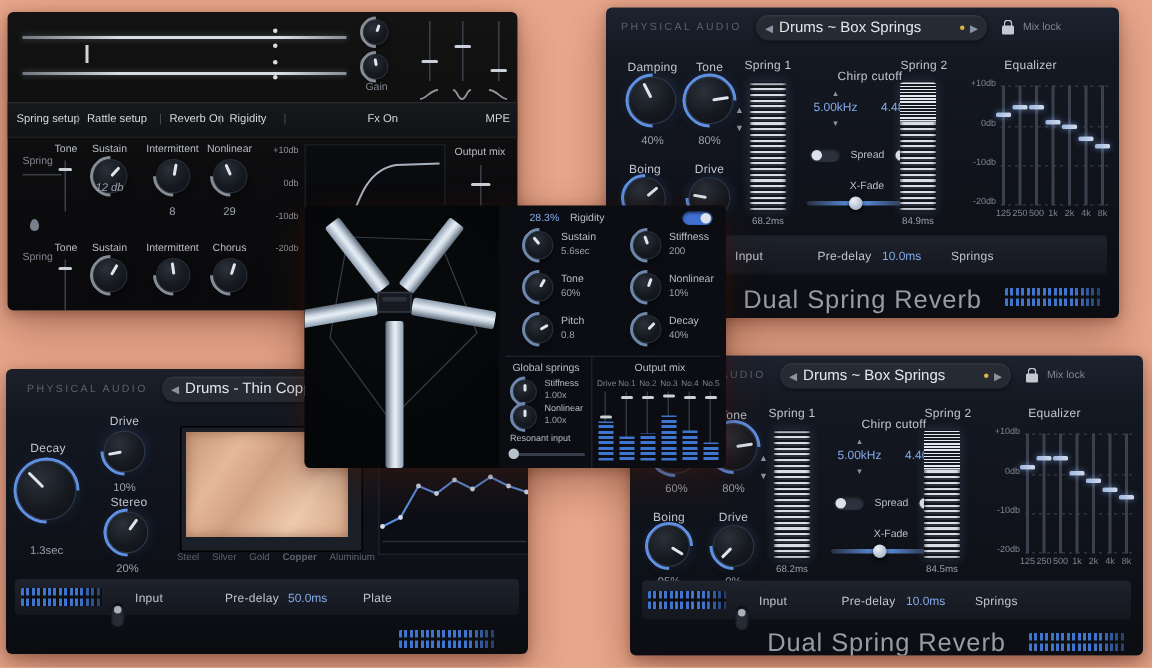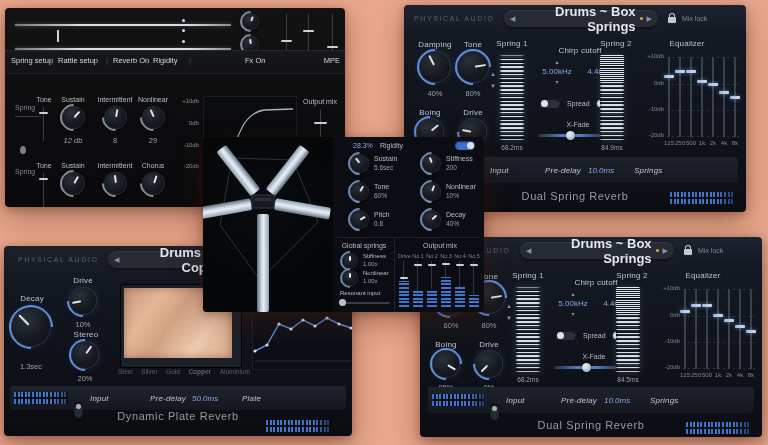--- a/index.html
+++ b/index.html
@@ -41,26 +41,26 @@
   .eqh{position:absolute;width:10px;height:3px;border-radius:1px;background:linear-gradient(90deg,#9db7e0,#d2dcec);box-shadow:0 0 4px rgba(130,170,235,.65);}
   .eqg{position:absolute;height:1px;background:repeating-linear-gradient(90deg,rgba(150,160,185,.22) 0 2px,rgba(0,0,0,0) 2px 5px);}
   .eqlab{position:absolute;width:24px;text-align:right;font-size:6px;color:#7d8590;}
   .eqf{position:absolute;width:12px;text-align:center;font-size:6px;color:#7d8590;}
   
   .vtrk{position:absolute;width:1px;background:#3a404a;}
   .hbar{position:absolute;height:2px;background:#c9d0da;border-radius:1px;}
   .xft{position:absolute;height:3px;border-radius:2px;background:linear-gradient(90deg,#273041,#5b8fe0 45%,#5b8fe0 55%,#273041);}
   .xfh{position:absolute;width:9px;height:9px;border-radius:50%;background:radial-gradient(circle at 35% 30%,#eef2f7,#8fa2bc);box-shadow:0 1px 3px #000;}
   
-  .bbar{position:absolute;background:linear-gradient(180deg,#1e222c,#14171e);border-radius:3px;font-style:italic;}
-  .ptitle{position:absolute;text-align:center;color:#969ca5;font-size:11px;letter-spacing:.6px;}
+  .bbar{position:absolute;background:linear-gradient(180deg,#1e222c,#14171e);border-radius:3px;}
+  .ptitle{position:absolute;text-align:center;color:#969ca5;font-size:17px;letter-spacing:.6px;}
   .brand{font-size:7px;letter-spacing:1.6px;color:#5a606b;}
   .pill{position:absolute;display:flex;align-items:center;background:#262a33;border-radius:9px;box-shadow:inset 0 1px 1px rgba(255,255,255,.07),0 1px 3px rgba(0,0,0,.5);padding:0 6px;gap:4px;}
   .pill .ar{color:#8b93a2;font-size:7px;cursor:default;}
-  .pill .pn{flex:1;text-align:right;color:#e3e7ee;font-size:13px;font-weight:bold;}
+  .pill .pn{flex:1;text-align:left;color:#e3e7ee;font-size:10px;}
   .dot{width:3px;height:3px;border-radius:50%;background:#d9b441;}
   .lock{position:relative;width:8px;height:6px;background:#c4c9d1;border-radius:1px;margin-top:4px;}
   .lock::before{content:'';position:absolute;left:1px;top:-4px;width:4px;height:4px;border:1.5px solid #c4c9d1;border-bottom:none;border-radius:3px 3px 0 0;}
   .divv{position:absolute;width:1px;background:#1d212a;}
   .divh{position:absolute;height:1px;background:#1d212a;}
   .mitem{font-size:7.5px;color:#d4d7dc;}
   .msep{font-size:7.5px;color:#4a4e56;}
   .drop{position:absolute;width:6px;height:8px;background:#78808b;border-radius:50% 50% 50% 50% / 62% 62% 38% 38%;}
   .matsel{color:#e9edf3;font-weight:bold;}
   .mat{font-size:6.5px;color:#5b616b;}
@@ -97,21 +97,21 @@
     <svg class="a" style="left:274px;top:50px;" width="14" height="9" viewBox="0 0 14 9">
         <path d="M1,8 C5,8 8,2 13,2" fill="none" stroke="#8d939c" stroke-width="1.2"></path>
       </svg>
     <svg class="a" style="left:296px;top:50px;" width="14" height="9" viewBox="0 0 14 9">
         <path d="M1,2 C4,2 4,8 7,8 C10,8 10,2 13,2" fill="none" stroke="#8d939c" stroke-width="1.2"></path>
       </svg>
     <svg class="a" style="left:320px;top:50px;" width="14" height="9" viewBox="0 0 14 9">
         <path d="M1,2 C6,2 9,8 13,8" fill="none" stroke="#8d939c" stroke-width="1.2"></path>
       </svg>
 
-    <div class="a" style="left:0;top:42px;width:340px;height:22px;background:linear-gradient(180deg,#17181c,#121316);border-top:1px solid #26272c;border-bottom:1px solid #1e1f24;">
+    <div class="a" style="left:0;top:60px;width:340px;height:22px;background:linear-gradient(180deg,#17181c,#121316);border-top:1px solid #26272c;border-bottom:1px solid #1e1f24;">
       <span class="a mitem" style="left:6px;top:5px;">Spring setup</span>
       <span class="a msep" style="left:46px;top:5px;">|</span>
       <span class="a mitem dim" style="left:53px;top:5px;">Rattle setup</span>
       <span class="a msep" style="left:101px;top:5px;">|</span>
       <span class="a mitem" style="left:108px;top:5px;">Reverb On</span>
       <span class="a msep" style="left:141px;top:5px;">|</span>
       <span class="a mitem" style="left:148px;top:5px;">Rigidity</span>
       <span class="a msep" style="left:184px;top:5px;">|</span>
       <span class="a mitem" style="left:240px;top:5px;">Fx On</span>
       <span class="a mitem dim" style="right:5px;top:5px;">MPE</span>
@@ -123,21 +123,21 @@
     <span class="a lbl7 dim2" style="left:10px;top:160px;">Spring</span>
 
     <span class="a lbl7 cap" style="left:26px;top:88px;width:26px;">Tone</span>
     <div class="vtrk" style="left:38px;top:99px;height:34px;"></div>
     <div class="hbar" style="left:34px;top:104px;width:9px;"></div>
     <span class="a lbl7 cap" style="left:48px;top:88px;width:40px;">Sustain</span>
     <div class="knob" style="left:58px;top:99px;width:21px;height:21px;--ac:#858c96;">
         <div class="arcb arc12"></div>
         <div class="pt" style="--r:42deg;"></div>
       </div>
-    <span class="a vgray cap" style="left:48px;top:128px;width:40px;font-style:italic;">12 db</span>
+    <span class="a vgray cap" style="left:48px;top:112px;width:40px;font-style:italic;">12 db</span>
     <span class="a lbl7 cap" style="left:88px;top:88px;width:44px;">Intermittent</span>
     <div class="knob" style="left:100px;top:99px;width:21px;height:21px;--ac:#858c96;">
         <div class="arcb arc14"></div>
         <div class="pt" style="--r:10deg;"></div>
       </div>
     <span class="a vgray cap" style="left:90px;top:128px;width:40px;">8</span>
     <span class="a lbl7 cap" style="left:128px;top:88px;width:40px;">Nonlinear</span>
     <div class="knob" style="left:138px;top:99px;width:21px;height:21px;--ac:#858c96;">
         <div class="arcb arc14"></div>
         <div class="pt" style="--r:-24deg;"></div>
@@ -340,21 +340,20 @@
 
     <div class="bbar" style="left:6px;top:140px;width:336px;height:24px;">
       <div class="meter a" style="left:4px;top:6px;width:54px;height:12px;"></div>
       <div class="vtg a" style="left:64px;top:4px;"></div>
       <span class="a lbl" style="left:80px;top:8px;">Input</span>
       <span class="a lbl" style="left:140px;top:8px;">Pre-delay</span>
       <span class="a val" style="left:182px;top:8px;text-align:right;">50.0ms</span>
       <span class="a lbl" style="left:232px;top:8px;">Plate</span>
       <div class="meter a" style="left:256px;top:6px;width:64px;height:12px;"></div>
     </div>
-    <div class="ptitle" style="left:0;top:164px;width:348px;">Dynamic Plate Reverb</div>
   </div>
 
   <div class="panel" style="left:420px;top:237px;width:342px;height:200px;background:linear-gradient(180deg,#1d2230 0%,#141822 16%,#0f1219 65%,#0b0d12 100%);z-index:3;">
     <span class="a brand" style="left:10px;top:10px;">PHYSICAL AUDIO</span>
     <div class="pill" style="left:100px;top:5px;width:142px;height:17px;">
       <span class="ar">◀</span>
       <span class="pn">Drums ~ Box Springs</span>
       <span class="dot"></span>
       <span class="ar">▶</span>
     </div>

